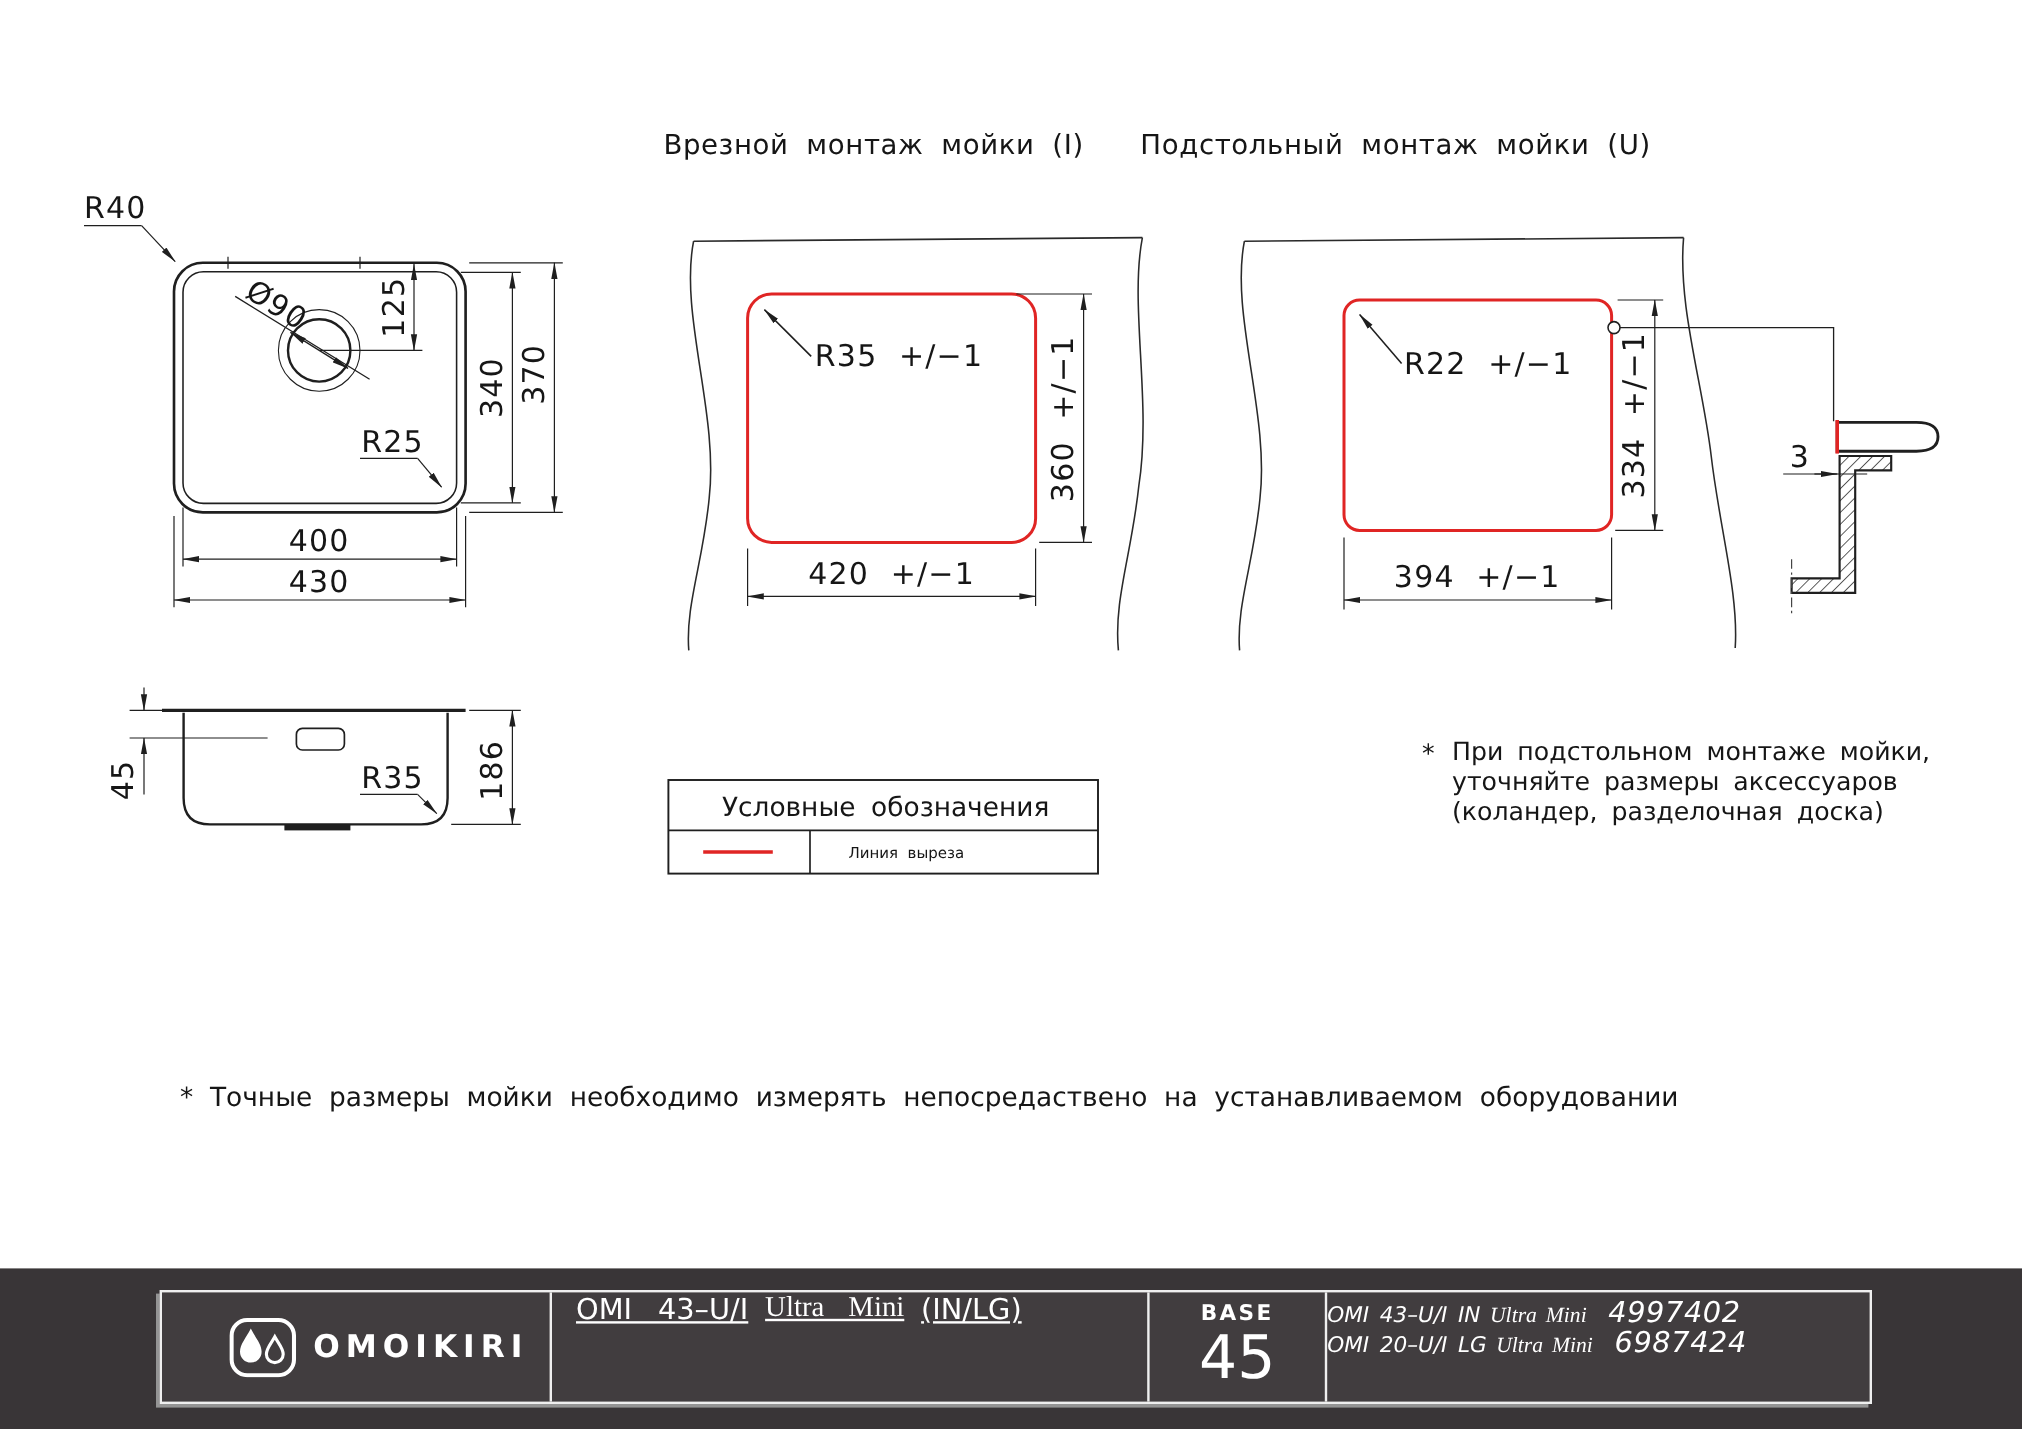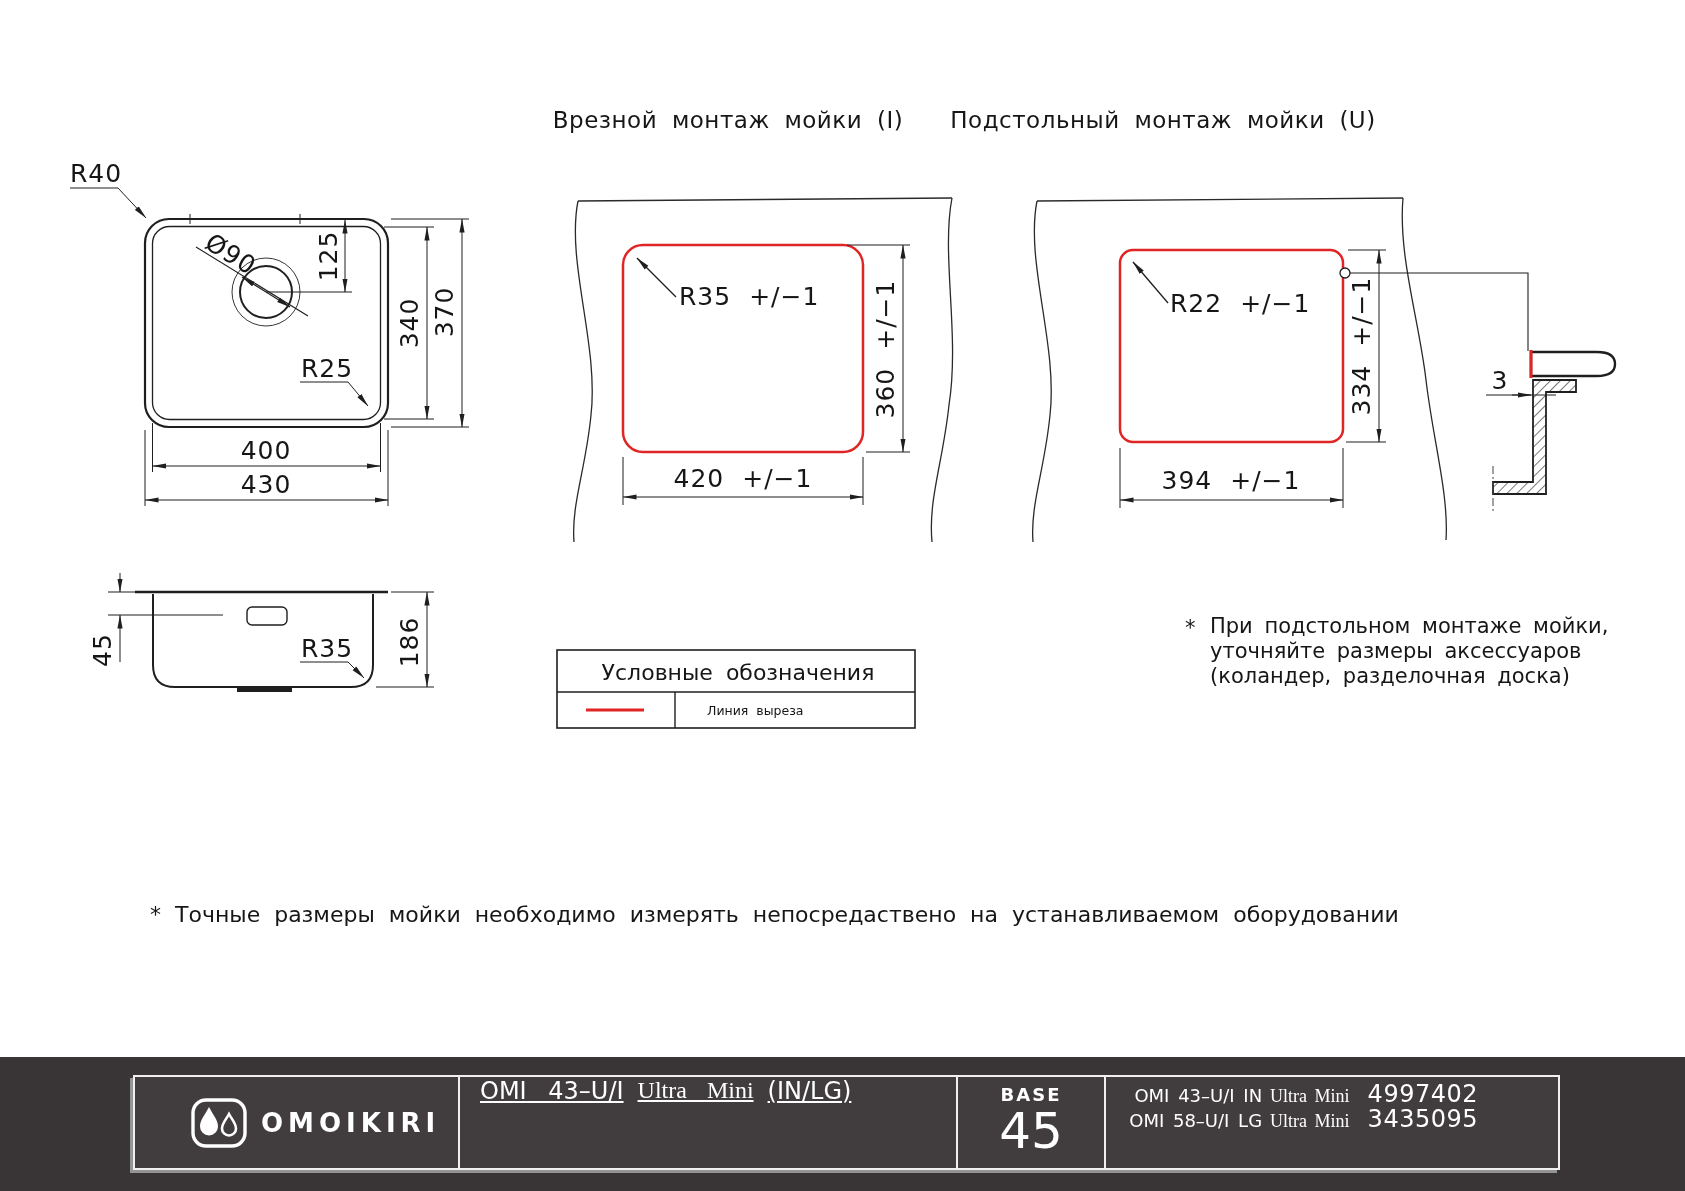--- a/index.html
+++ b/index.html
@@ -21,22 +21,22 @@
                box-shadow:-3px 3px 0 #949494;display:flex;color:#fff;}
   .cell{box-sizing:border-box;height:100%;}
   .cell+.cell{border-left:2px solid #efefef;}
   .logo-cell{width:323px;display:flex;align-items:center;padding-left:56px;}
   .brand{font-size:26px;font-weight:800;letter-spacing:5px;margin-left:14px;white-space:pre;}
   .model-cell{width:498px;display:flex;align-items:flex-start;padding-left:20px;font-size:24px;word-spacing:14px;text-decoration:underline;}
   .model-cell .serif{font-family:"Liberation Serif",serif;margin:0 14px;word-spacing:14px;}
   .base-cell{width:148px;display:flex;flex-direction:column;align-items:center;padding-top:7px;}
   .base-label{font-size:18px;font-weight:600;letter-spacing:2px;}
   .base-value{font-size:50px;font-weight:400;line-height:1.0;margin-top:1px;}
-  .parts-cell{width:398px;display:flex;flex-direction:column;align-items:flex-end;
-              padding:6px 24px 0 0;font-size:18px;line-height:23px;word-spacing:3px;}
+  .parts-cell{width:398px;display:flex;flex-direction:column;
+              padding:6px 24px 0 0;font-size:18px;line-height:23px;word-spacing:3px;font-style:italic;}
   .pn-row{display:flex;align-items:baseline;white-space:pre;}
   .pn-row .serif{font-family:"Liberation Serif",serif;margin:0 8px;}
   .pn-code{font-size:24px;margin-left:10px;letter-spacing:.5px;}
 </style>
 </head>
 <body>
 
 <div class="page">
 
 <svg width="1685" height="1057" viewBox="0 0 1685 1057">
@@ -217,20 +217,20 @@
     <div class="cell base-cell">
       <span class="base-label">BASE</span>
       <span class="base-value">45</span>
     </div>
 
     <div class="cell parts-cell">
       <div class="pn-row">
         <span>OMI 43–U/I IN</span><span class="serif">Ultra Mini</span><span class="pn-code">4997402</span>
       </div>
       <div class="pn-row">
-        <span>OMI 58–U/I LG</span><span class="serif">Ultra Mini</span><span class="pn-code">3435095</span>
+        <span>OMI 20–U/I LG</span><span class="serif">Ultra Mini</span><span class="pn-code">6987424</span>
       </div>
     </div>
 
   </div>
 </div>
 
 </div>
 
 </body></html>

